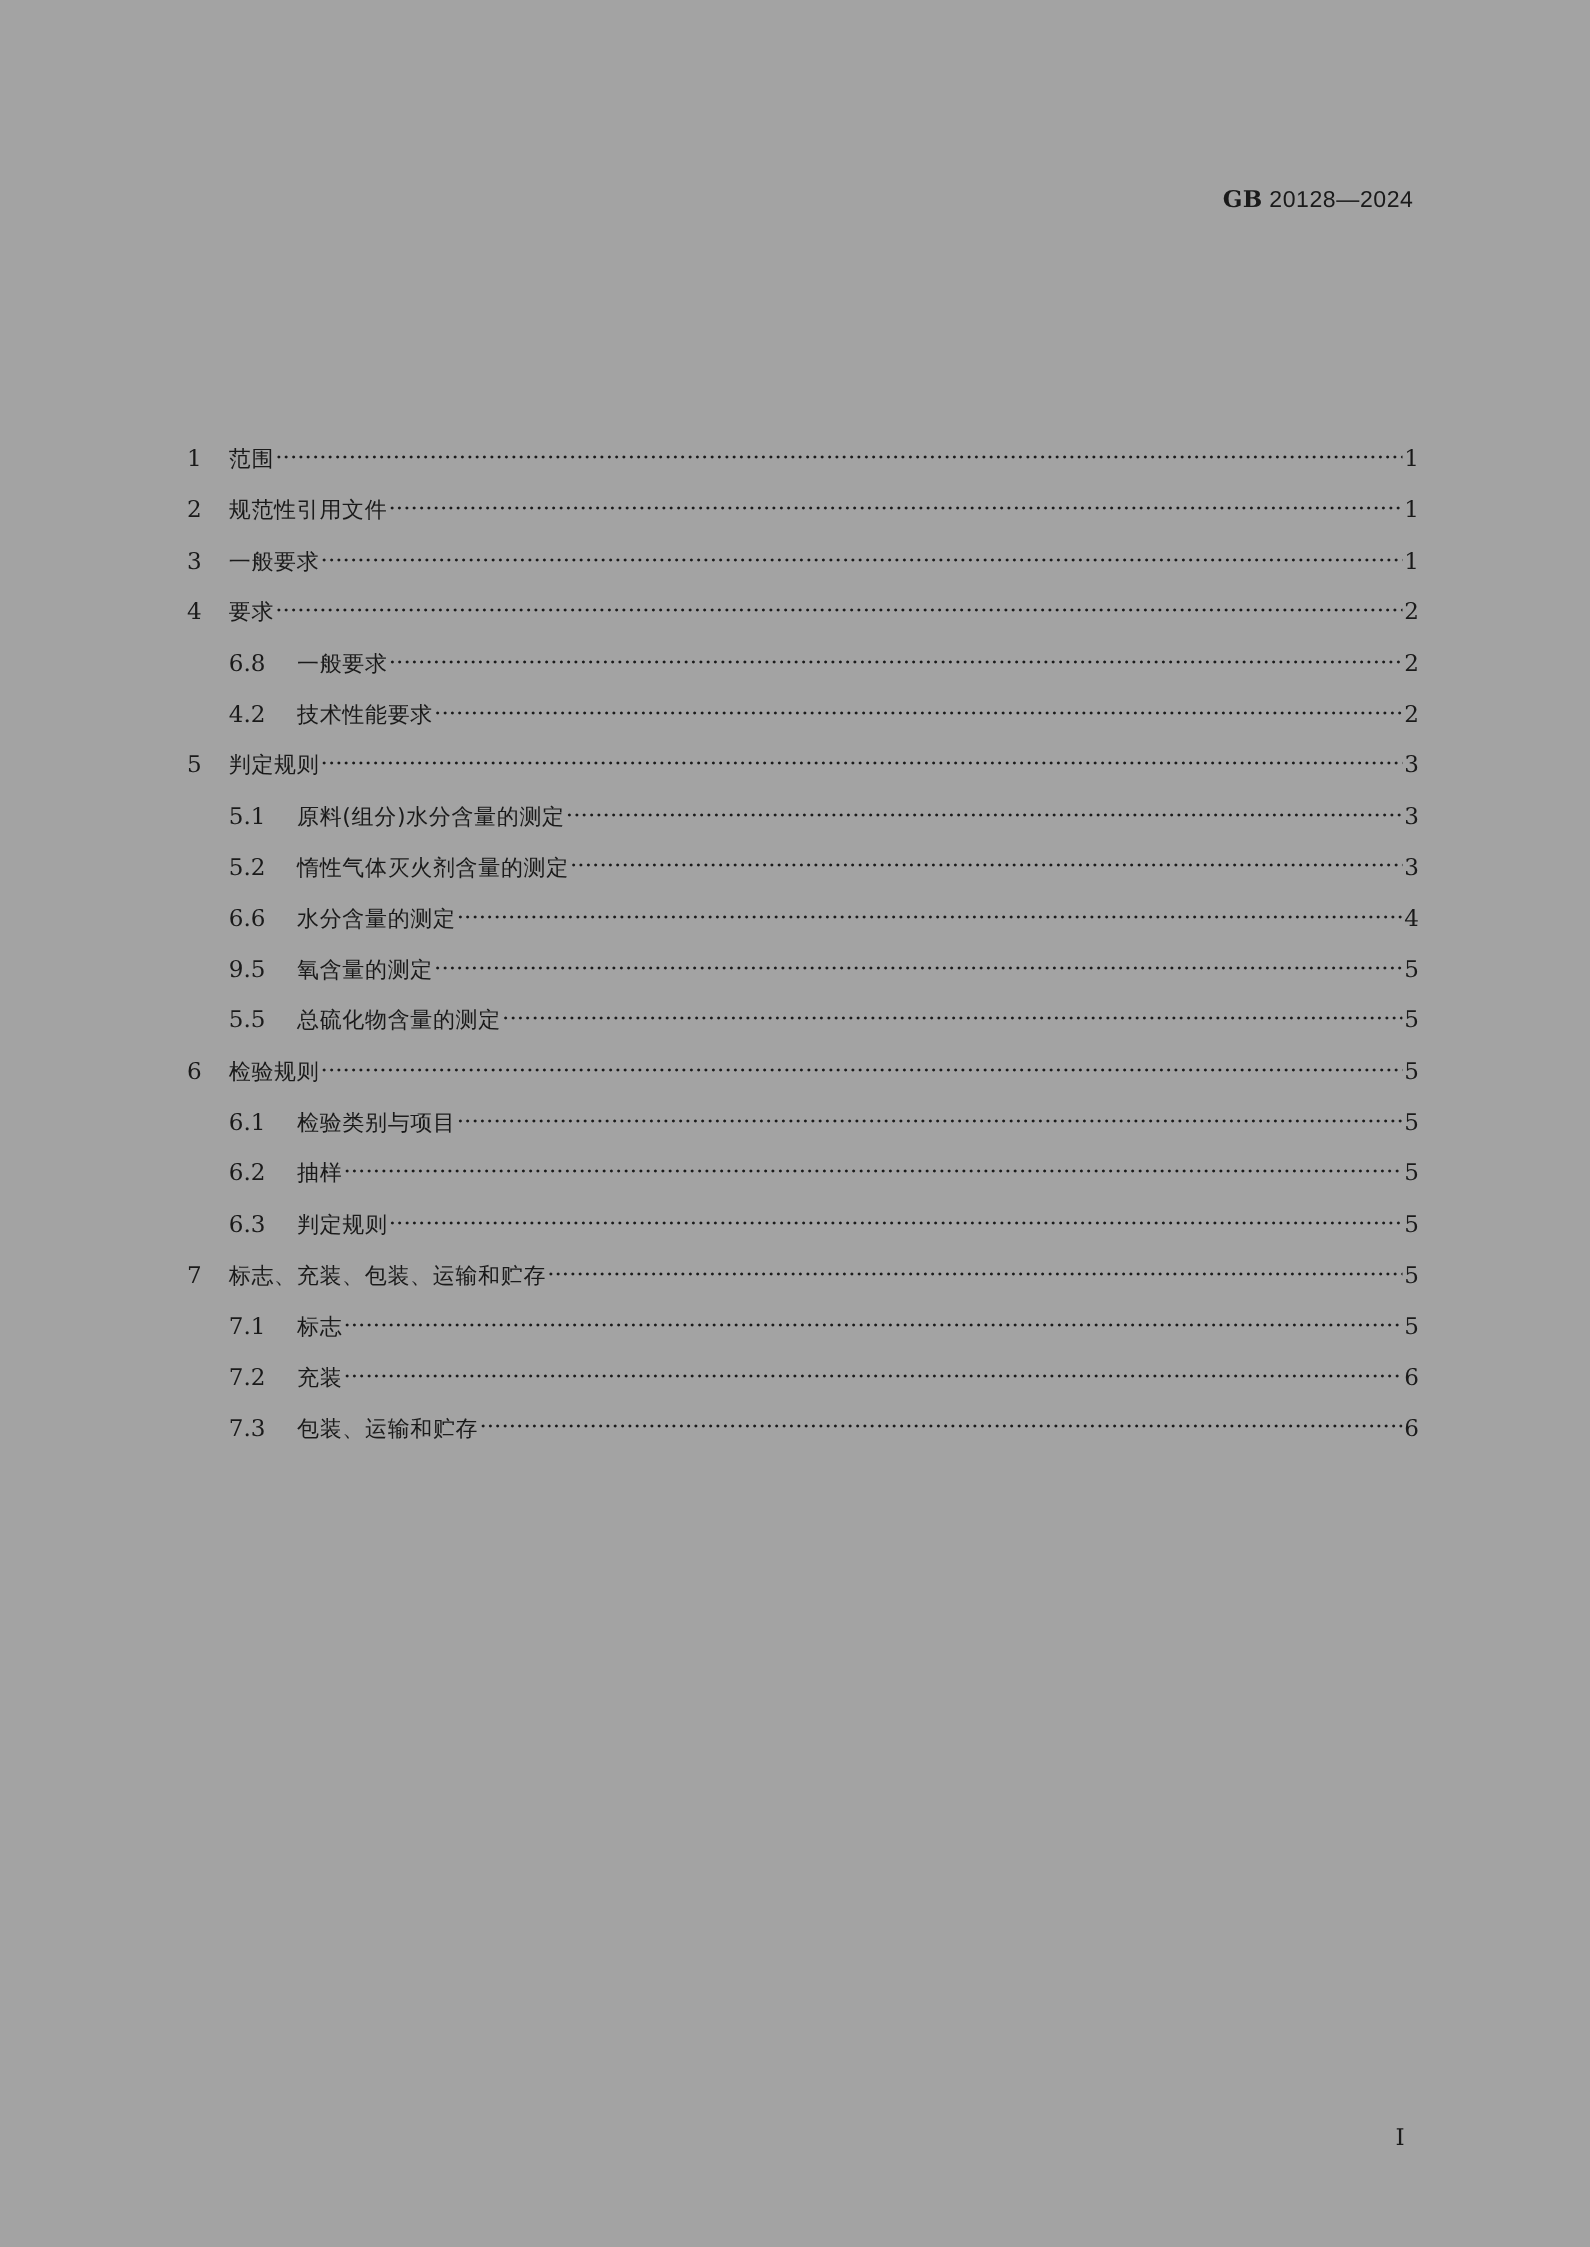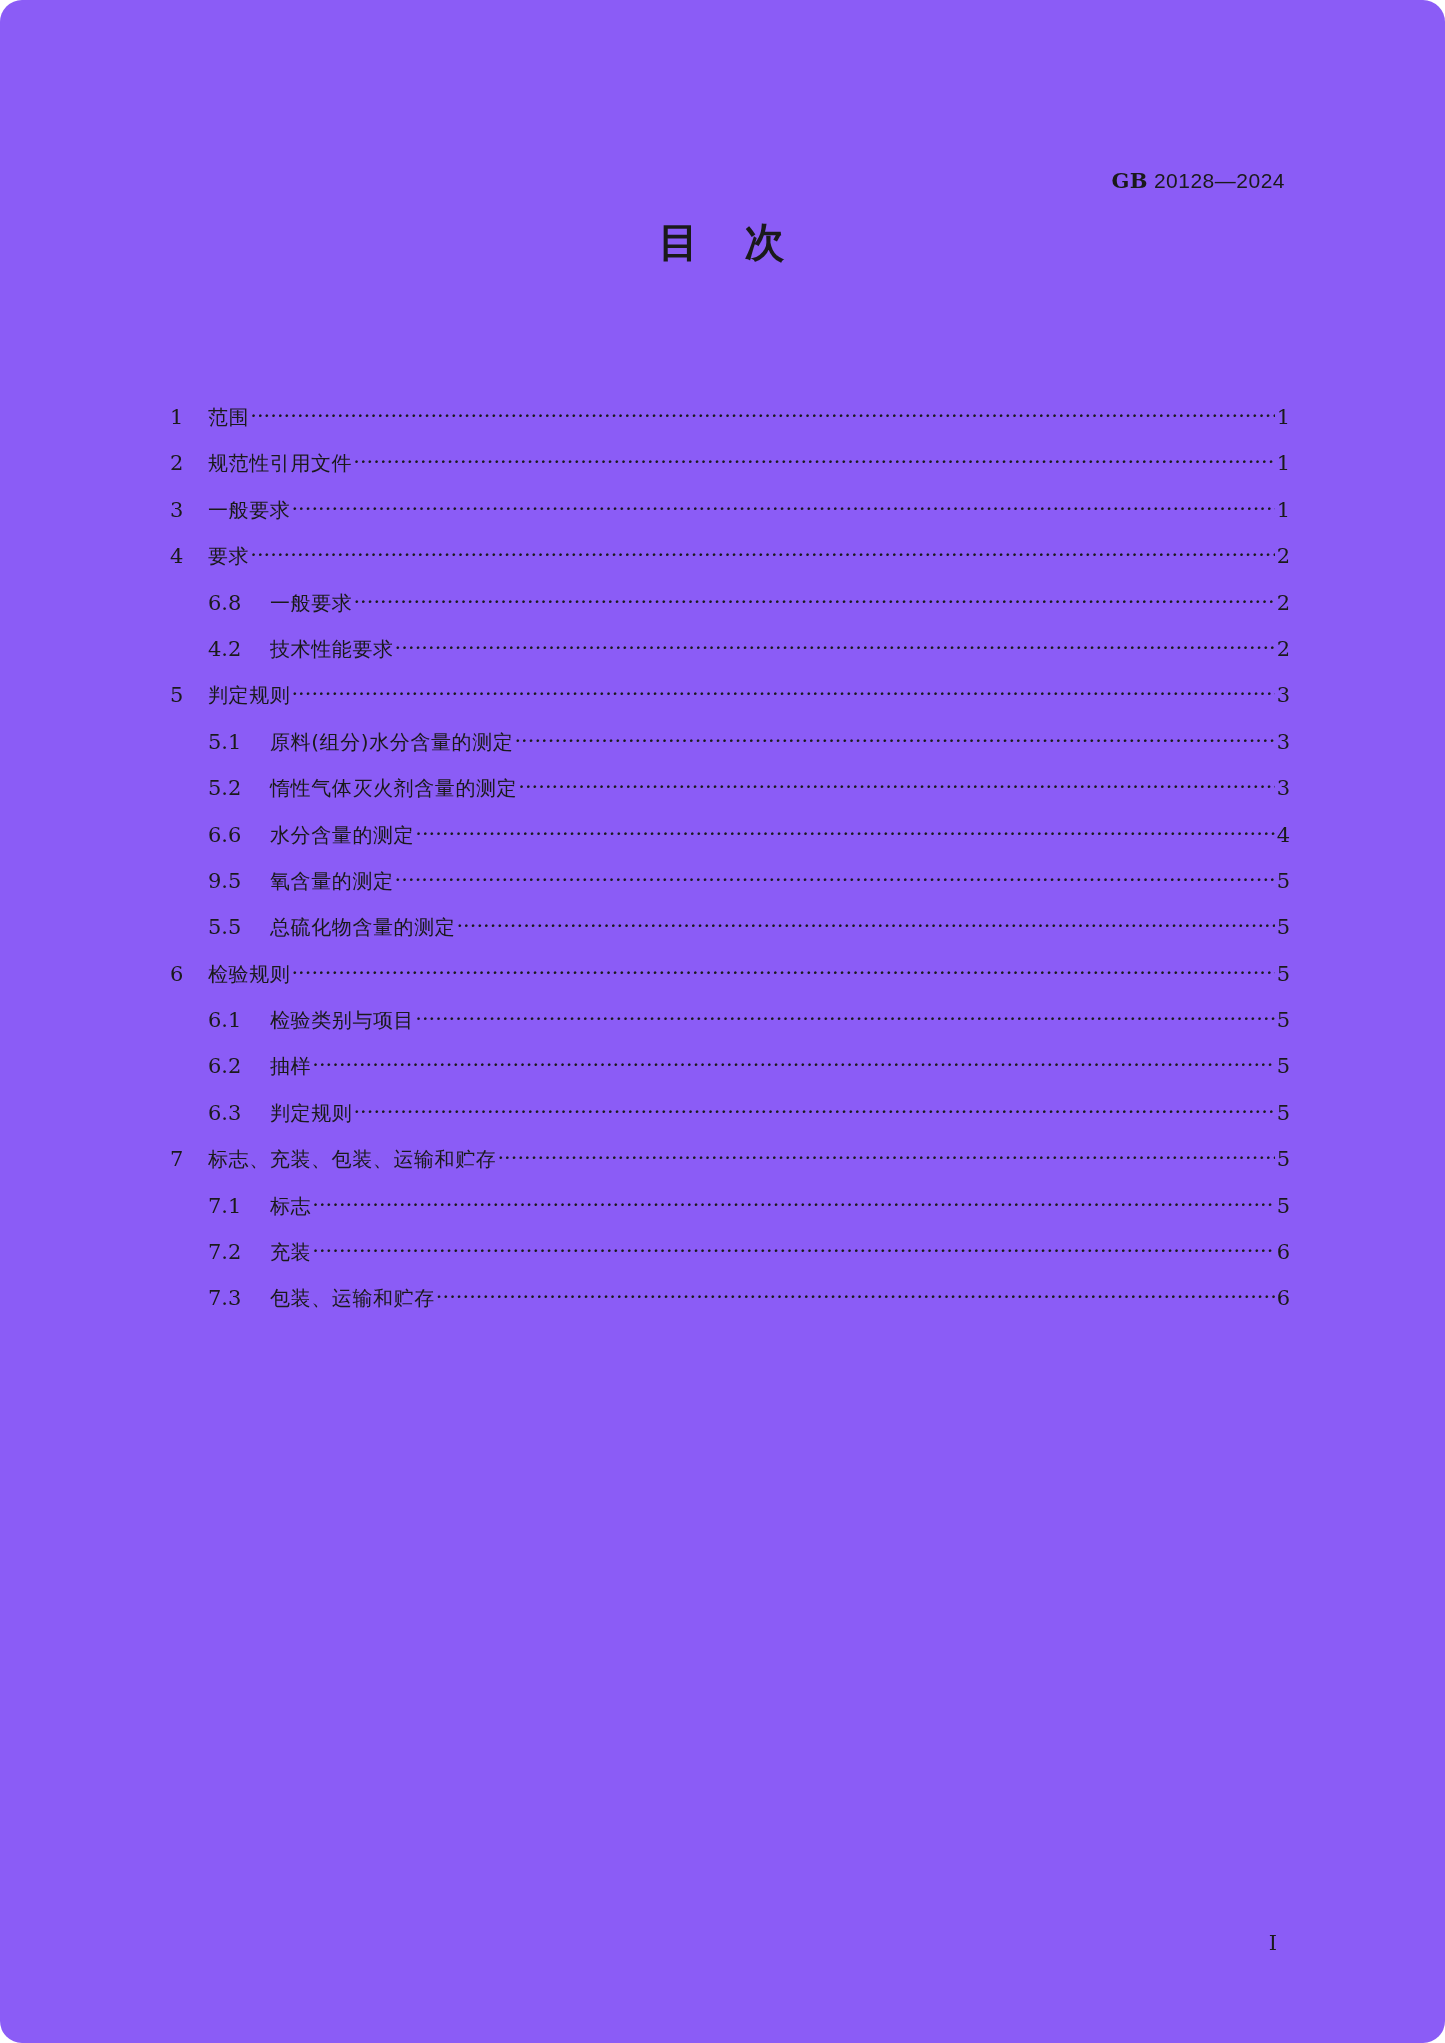--- a/index.html
+++ b/index.html
@@ -8,24 +8,23 @@
     background: #ffffff;
   }
   body {
     font-family: "DejaVu Serif", "Liberation Serif", serif;
     color: #1a1a1a;
   }
   .page {
     position: relative;
     width: 1445px;
     height: 2043px;
-    background: #8b5cf6;
+    background: #a3a3a3;
     overflow: hidden;
     box-sizing: border-box;
-    border-radius: 22px;
   }
 
   
   .header {
     position: absolute;
     top: 168px;
     left: 0;
     right: 160px;
     text-align: right;
     font-size: 21px;
@@ -129,23 +128,20 @@
 </style>
 </head>
 <body>
 
 <div class="page">
 
   <div class="header">
     <span class="std-code">GB</span><span class="std-num">20128—2024</span>
   </div>
 
-  <div class="page-title">
-    <span>目</span><span class="gap"></span><span>次</span>
-  </div>
 
   <div class="toc" id="toc-list">
       <div class="toc-row lvl-1">
         <span class="num">1</span>
         <span class="label">范围</span>
         <span class="leader"></span>
         <span class="pg">1</span>
       </div>
       <div class="toc-row lvl-1">
         <span class="num">2</span>

